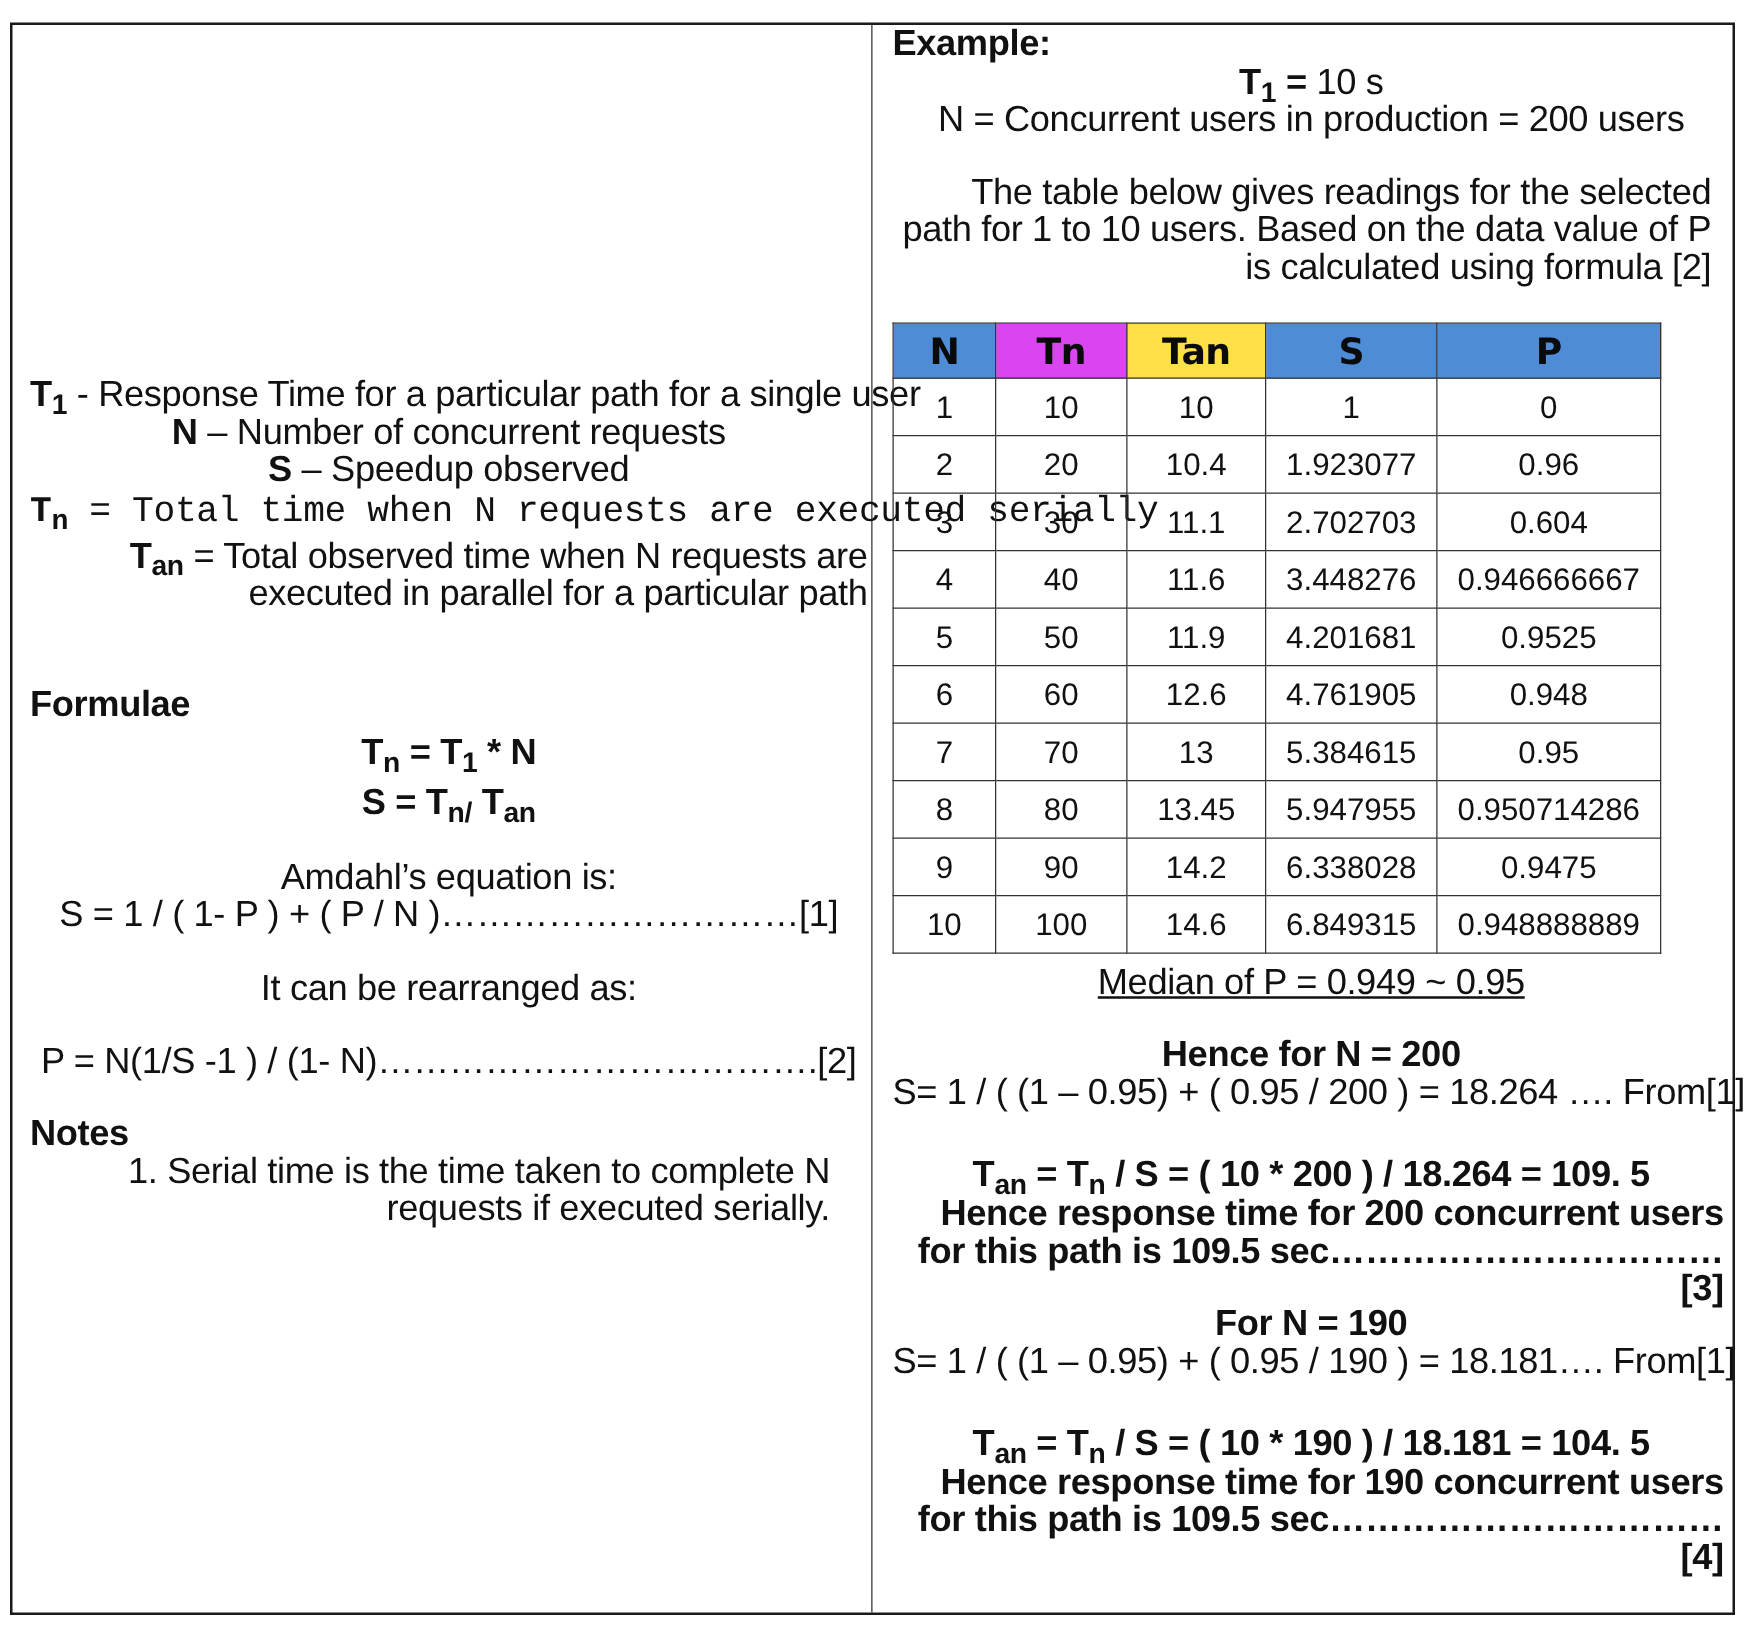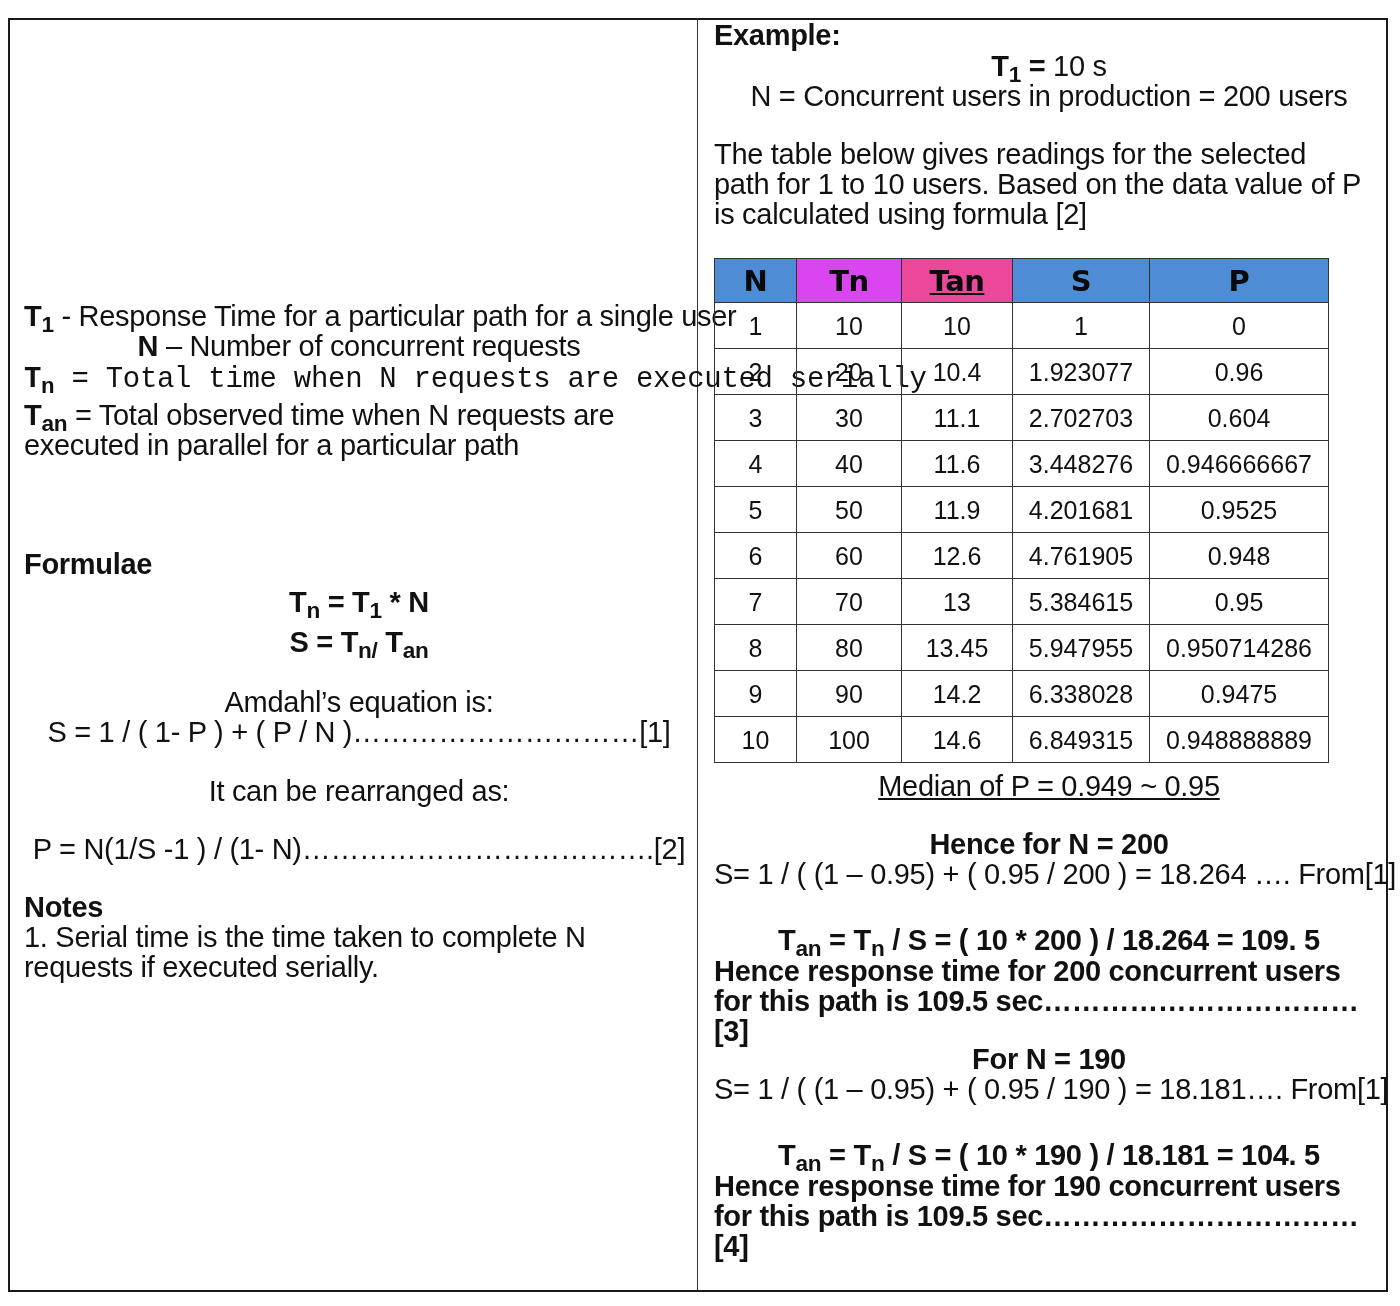--- a/index.html
+++ b/index.html
@@ -7,37 +7,38 @@
          font-family: "Liberation Sans", sans-serif; color: #111; }
   .frame { position: absolute; left: 8px; top: 18px; width: 1376px; height: 1270px;
            border: 2px solid #1a1a1a; box-sizing: content-box; }
   .divider { position: absolute; left: 697px; top: 18px; width: 1px; height: 1272px; background: #333; }
   .col { position: absolute; font-size: 29px; line-height: 30px; letter-spacing: -0.3px; }
   .left { left: 24px; width: 670px; }
   .right { left: 714px; width: 670px; }
   .b { font-weight: bold; }
   .sub { font-size: 0.78em; vertical-align: -0.28em; line-height: 0; }
   .line { white-space: nowrap; text-align: center; }
-  .wrap { white-space: normal; }
+  .wrap { white-space: normal; text-align: right; }
   table.data { position: absolute; left: 714px; top: 258px; border-collapse: collapse;
                font-size: 25px; }
   table.data th, table.data td { border: 1.5px solid #333; text-align: center; padding: 0; }
   table.data th { background: #4f8cd6; height: 43px; font-size: 29px; font-weight: bold;
                   font-family: "DejaVu Sans", sans-serif; color: #0a0a0a; letter-spacing: -0.5px; }
   table.data td { height: 43px; padding-top: 2px; }
 </style>
 </head>
 <body>
 
 <div class="frame"></div>
 <div class="divider"></div>
 
 <div class="col left" style="top:301px;">
   <div class="line"><span class="b">T</span><span class="sub b">1</span><span> - Response Time for a particular path for a single user</span></div>
   <div class="line"><span class="b">N</span><span> – Number of concurrent requests</span></div>
+  <div class="line"><span class="b">S</span><span> – Speedup observed</span></div>
   <div class="line" style="margin-top:4px;font-family:Liberation Mono, monospace;"><span class="b">T</span><span class="sub b">n</span><span> = Total time when N requests are executed serially</span></div>
   <div class="wrap" style="margin-top:5px;"><span class="b">T</span><span class="sub b">an</span><span> = Total observed time when N requests are executed in parallel for a particular path</span></div>
 </div>
 
 <div class="col left b" style="top:549px;">Formulae</div>
 <div class="col left b line" style="top:587px;">
   <span>T</span><span class="sub">n</span><span> = T</span><span class="sub">1</span><span> * N</span>
 </div>
 <div class="col left b line" style="top:627px;">
   <span>S = T</span><span class="sub">n/</span><span> T</span><span class="sub">an</span>
@@ -55,21 +56,21 @@
   <span class="b">T</span><span class="sub b">1</span><span class="b"> = </span><span>10 s</span>
 </div>
 <div class="col right line" style="top:81px;">N = Concurrent users in production = 200 users</div>
 <div class="col right wrap" style="top:139px; width:655px;">The table below gives readings for the selected path for 1 to 10 users. Based on the data value of P is calculated using formula [2]</div>
 
 <table class="data">
   <thead>
     <tr>
       <th style="width: 81px; background: rgb(79, 140, 214);">N</th>
       <th style="width: 104px; background: #d946ef;">Tn</th>
-      <th style="width: 110px; background: #ec4899; text-decoration: underline;">Tan</th>
+      <th style="width: 110px; background: #fde047;">Tan</th>
       <th style="width: 136px; background: rgb(79, 140, 214);">S</th>
       <th style="width: 178px; background: rgb(79, 140, 214);">P</th>
     </tr>
   </thead>
   <tbody>
     <tr>
         <td>1</td>
         <td>10</td>
         <td>10</td>
         <td>1</td>

